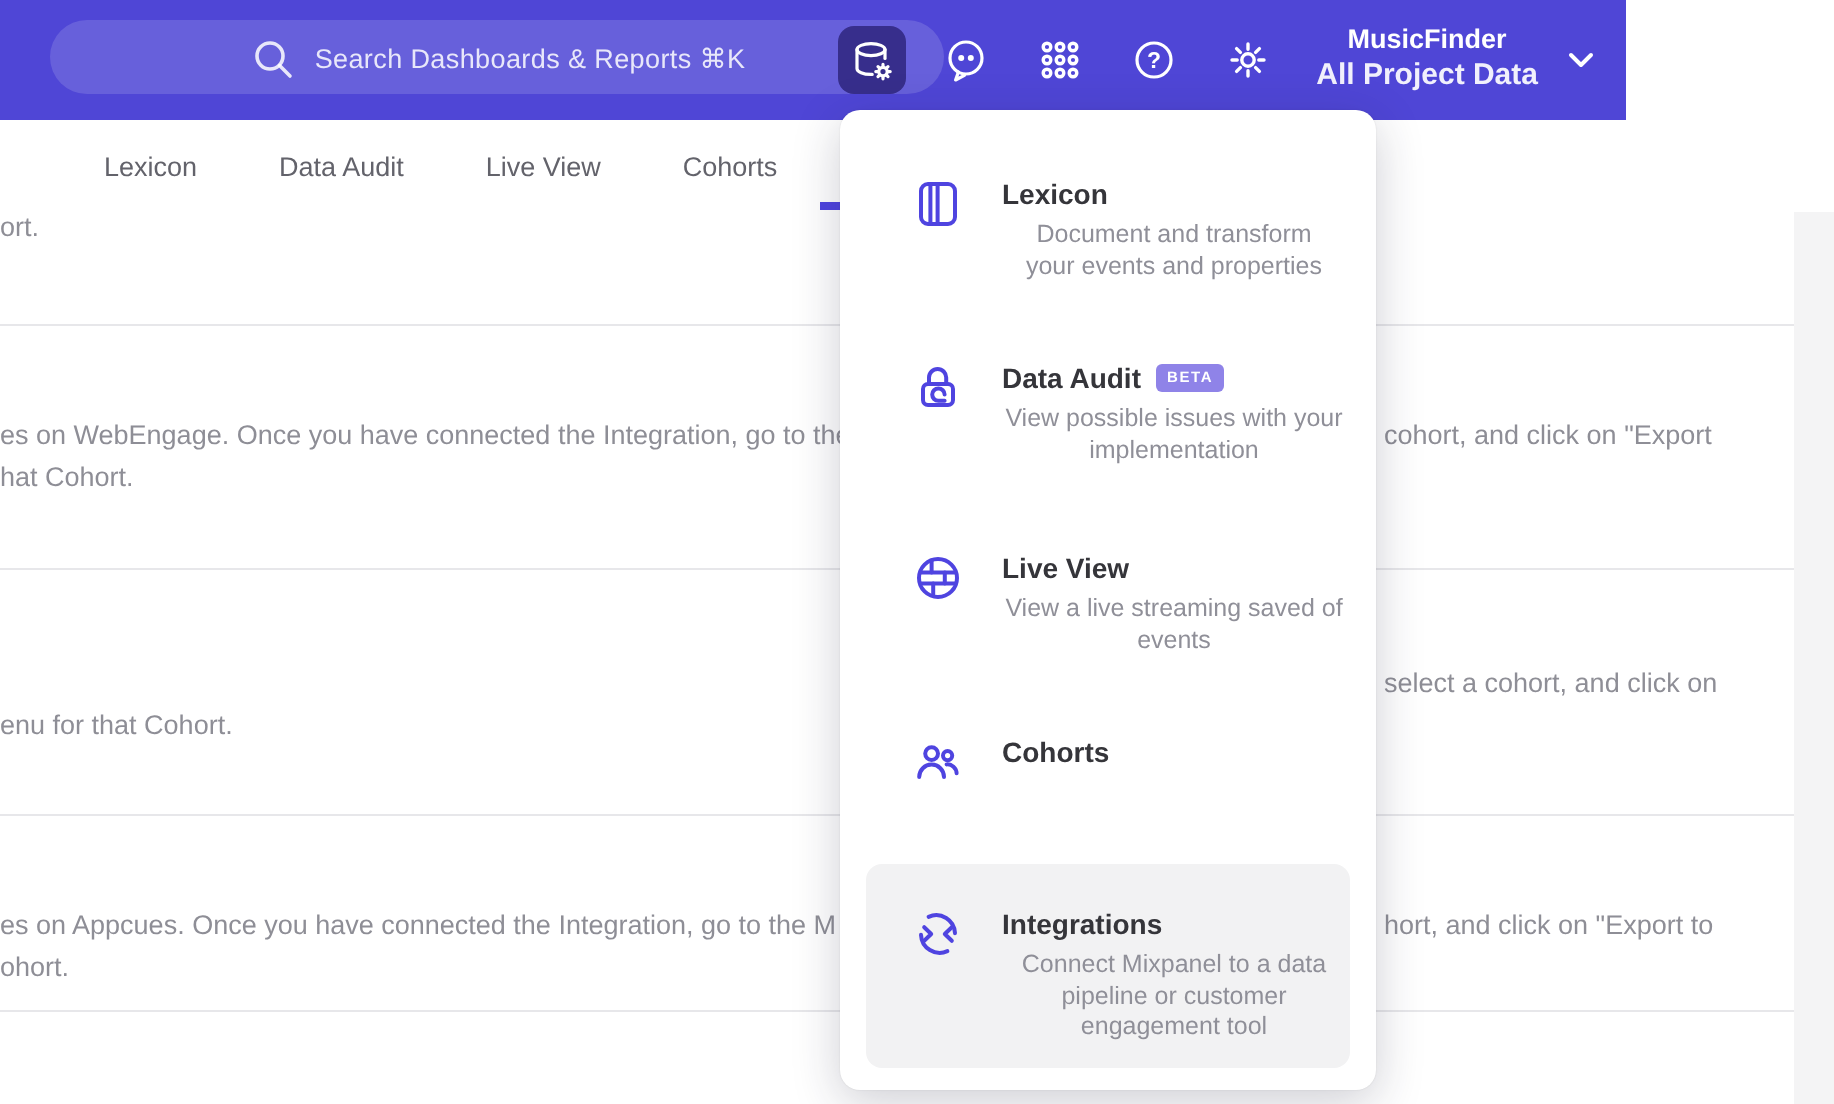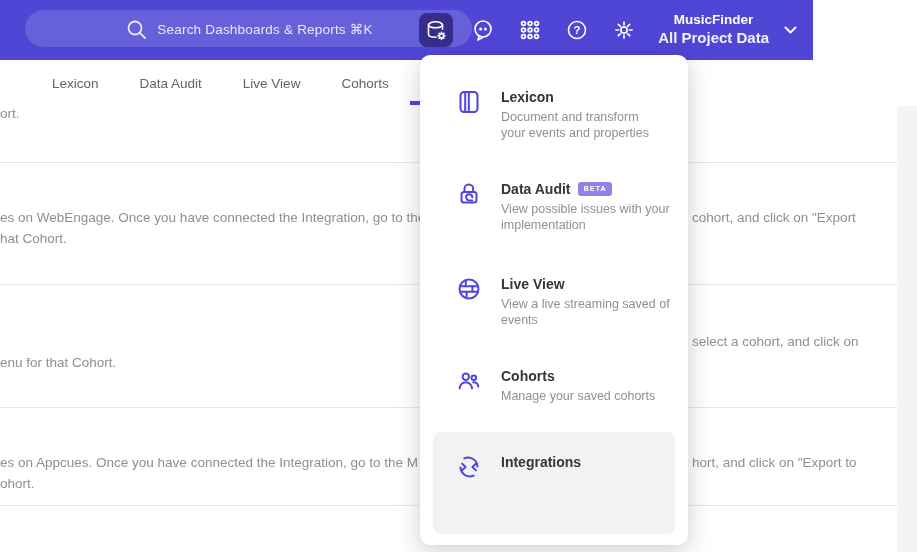--- a/index.html
+++ b/index.html
@@ -48,21 +48,21 @@
   .panel { position:absolute; left:420px; top:55px; width:268px; height:490px;
     background:#fff; border-radius:10px; z-index:20;
     box-shadow:0 6px 24px rgba(30,30,60,0.22), 0 0 1px rgba(0,0,0,0.1); }
   .menu-item { position:absolute; left:34px; display:flex; gap:17px; cursor:pointer; }
   .menu-icon { width:30px; height:30px; flex:0 0 30px; display:flex;
     align-items:flex-start; justify-content:center; }
   .menu-text { width:172px; }
   .menu-title { font-size:14px; font-weight:bold; color:#35353a; line-height:18px;
     display:flex; align-items:center; gap:8px; }
   .menu-desc { font-size:12.5px; color:#8f8f98; line-height:15.5px; margin-top:4px;
-    white-space:pre-line; }
+    white-space:pre-line;text-align:center; }
   .badge { background:#8f83e8; color:#fff; font-size:7.5px; font-weight:bold;
     letter-spacing:.8px; padding:3px 5px; border-radius:3px; line-height:1; }
   .hover-bg { position:absolute; left:13px; top:377px; width:242px; height:102px;
     background:#f2f2f3; border-radius:8px; }
   .item-0 { top:33px; } .item-1 { top:125px; } .item-2 { top:220px; }
   .item-3 { top:312px; } .item-4 { top:398px; }
 </style>
 </head>
 <body>
 
@@ -237,36 +237,38 @@
             <path d="M4.6 21.5a6.2 6.2 0 0 1 12.4 0"></path>
             <circle cx="18.8" cy="10.8" r="2.3"></circle>
             <path d="M18.3 15.2a4.6 4.6 0 0 1 5 4.4"></path>
           </g>
         </svg>
       </span>
       <div class="menu-text">
         <div class="menu-title">
             <span>Cohorts</span>
           </div>
-        <div class="menu-desc">Manage your saved cohorts</div>
       </div>
     </div>
 
     <div class="menu-item item-4">
       <span class="menu-icon">
         <svg width="28" height="28" viewBox="0 0 28 28">
           <g fill="none" stroke="#4f44e0" stroke-width="2" stroke-linecap="round" stroke-linejoin="round">
             <path d="M9.3 5.4a9.4 9.4 0 0 1 13.2 8.2"></path>
             <path d="M18.7 22.6A9.4 9.4 0 0 1 5.5 14.4"></path>
             <path d="M20.9 10.6 17.4 14l3.5 3.4"></path>
             <path d="M7.1 10.6 10.6 14l-3.5 3.4"></path>
           </g>
         </svg>
       </span>
       <div class="menu-text">
         <div class="menu-title">
             <span>Integrations</span>
           </div>
+        <div class="menu-desc">Connect Mixpanel to a data
+pipeline or customer
+engagement tool</div>
       </div>
     </div>
   </div>
 
 </div>
 
 </body></html>

